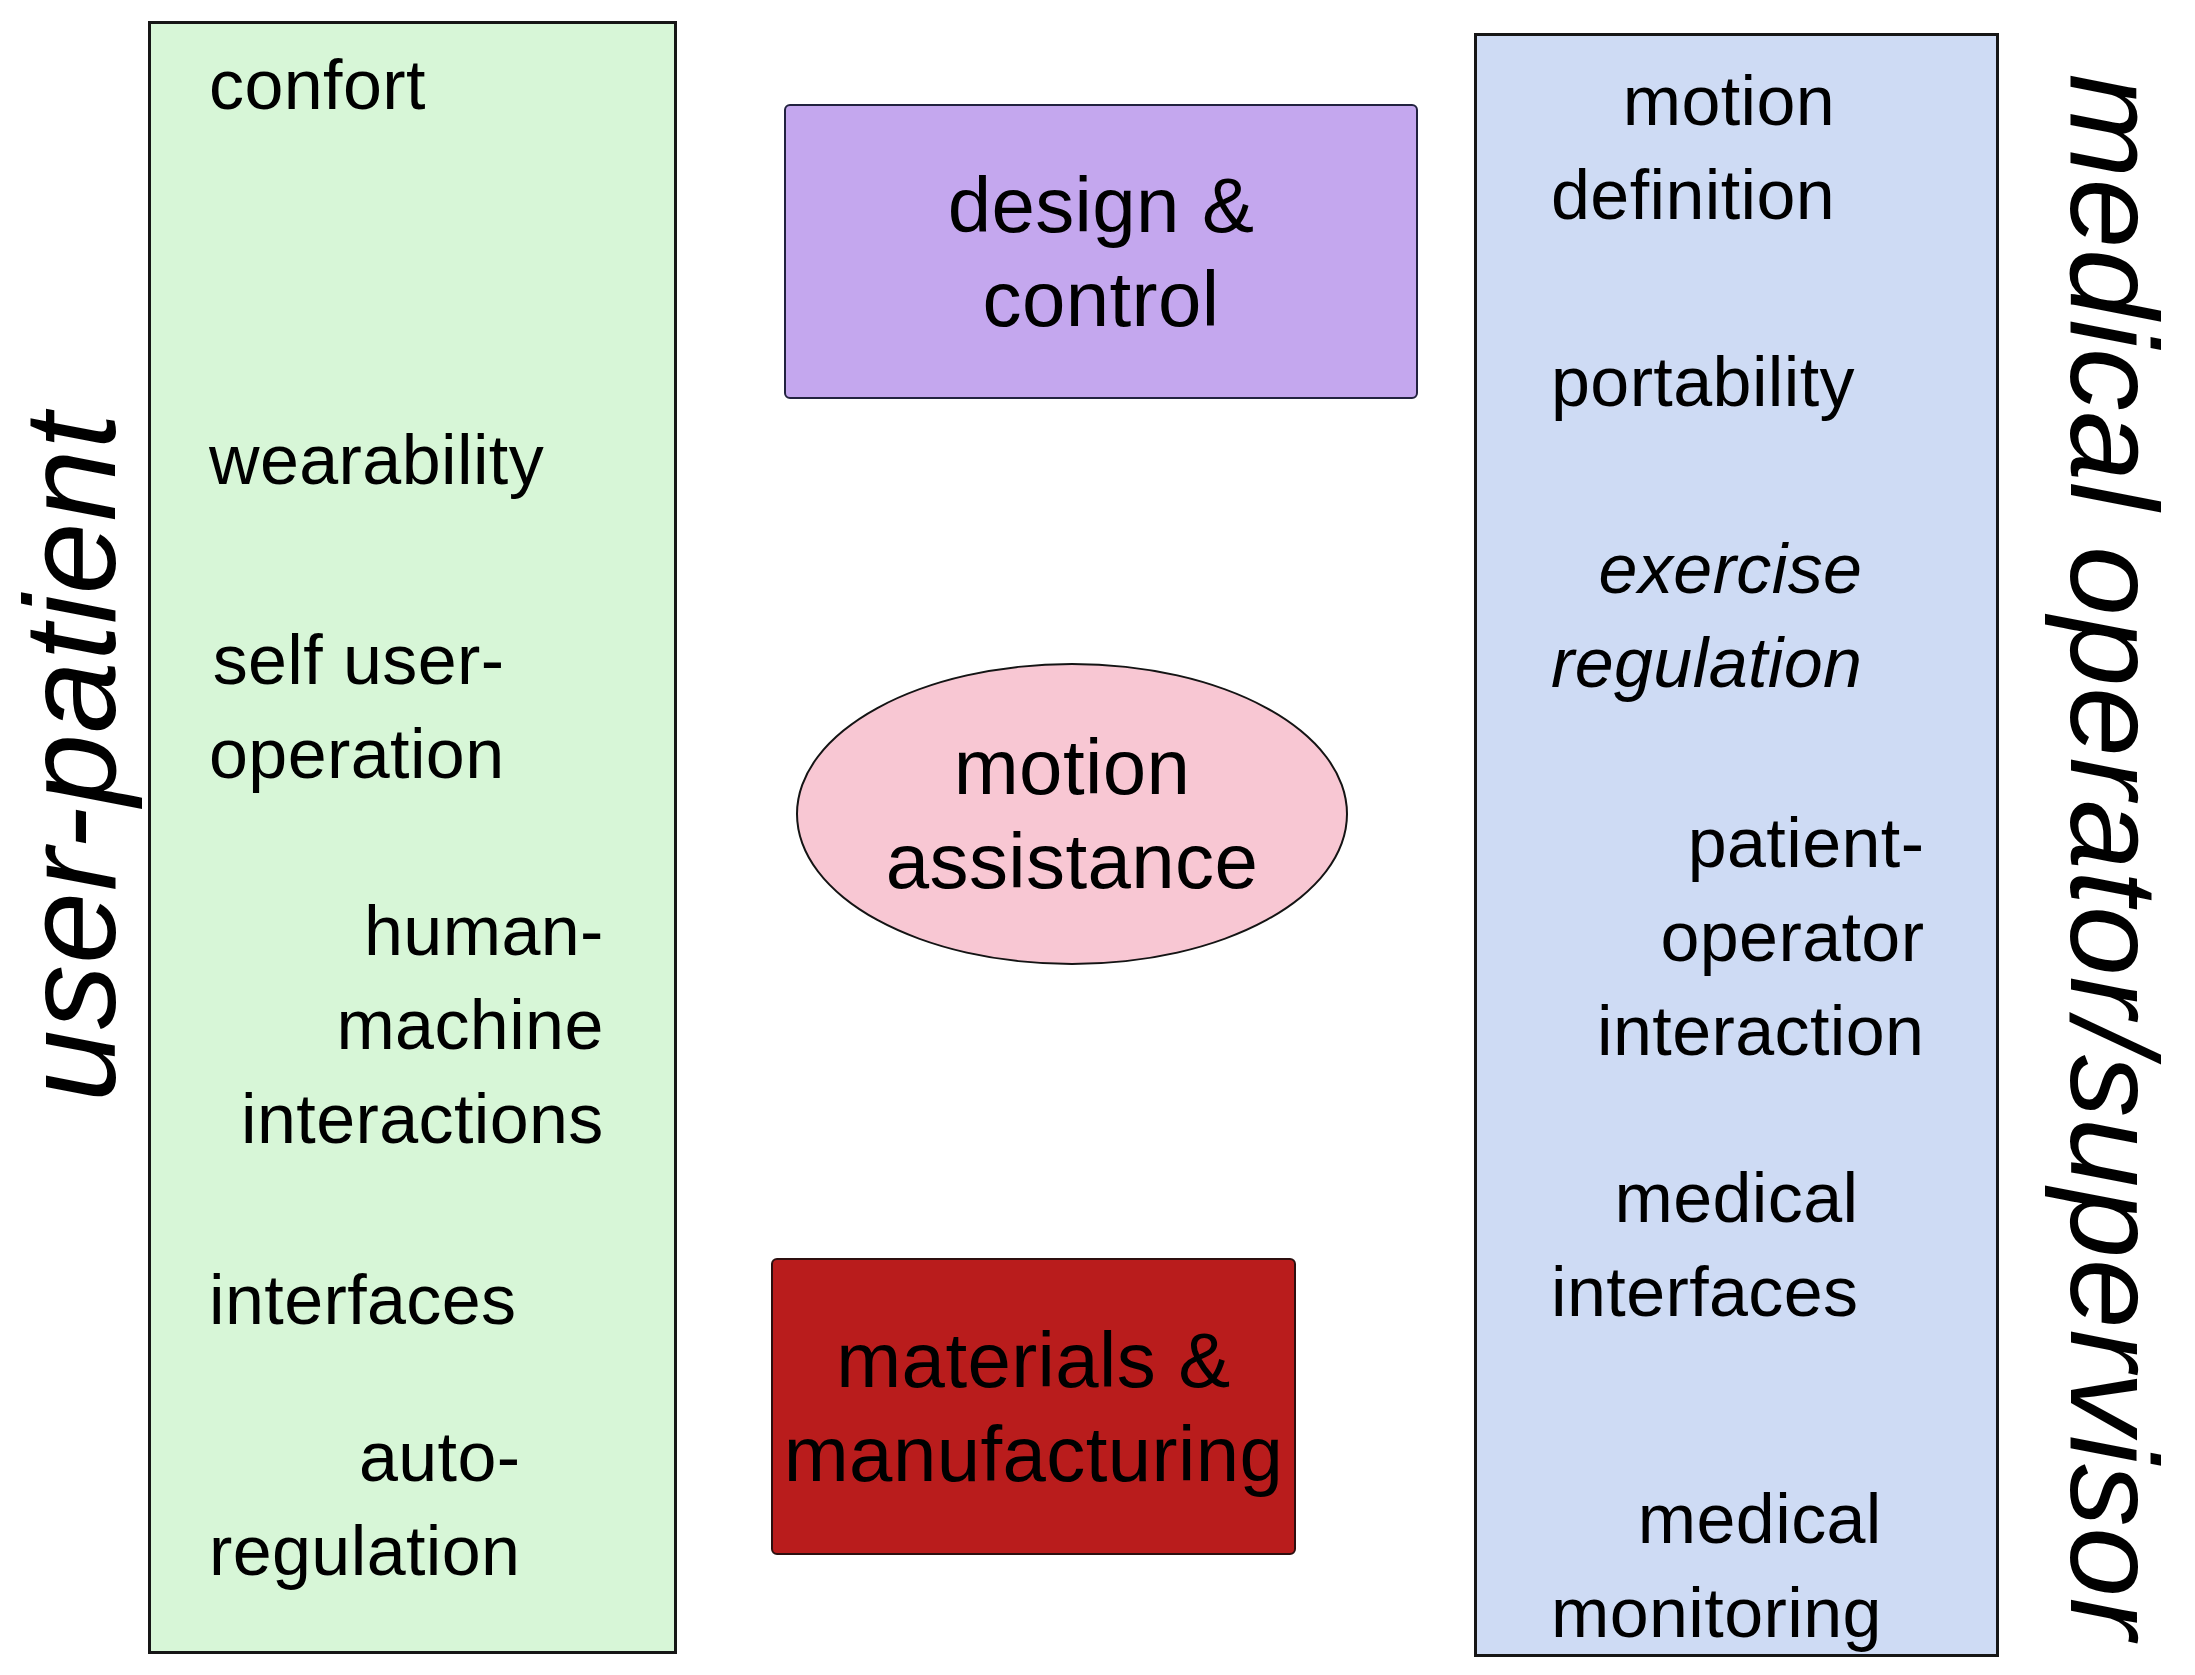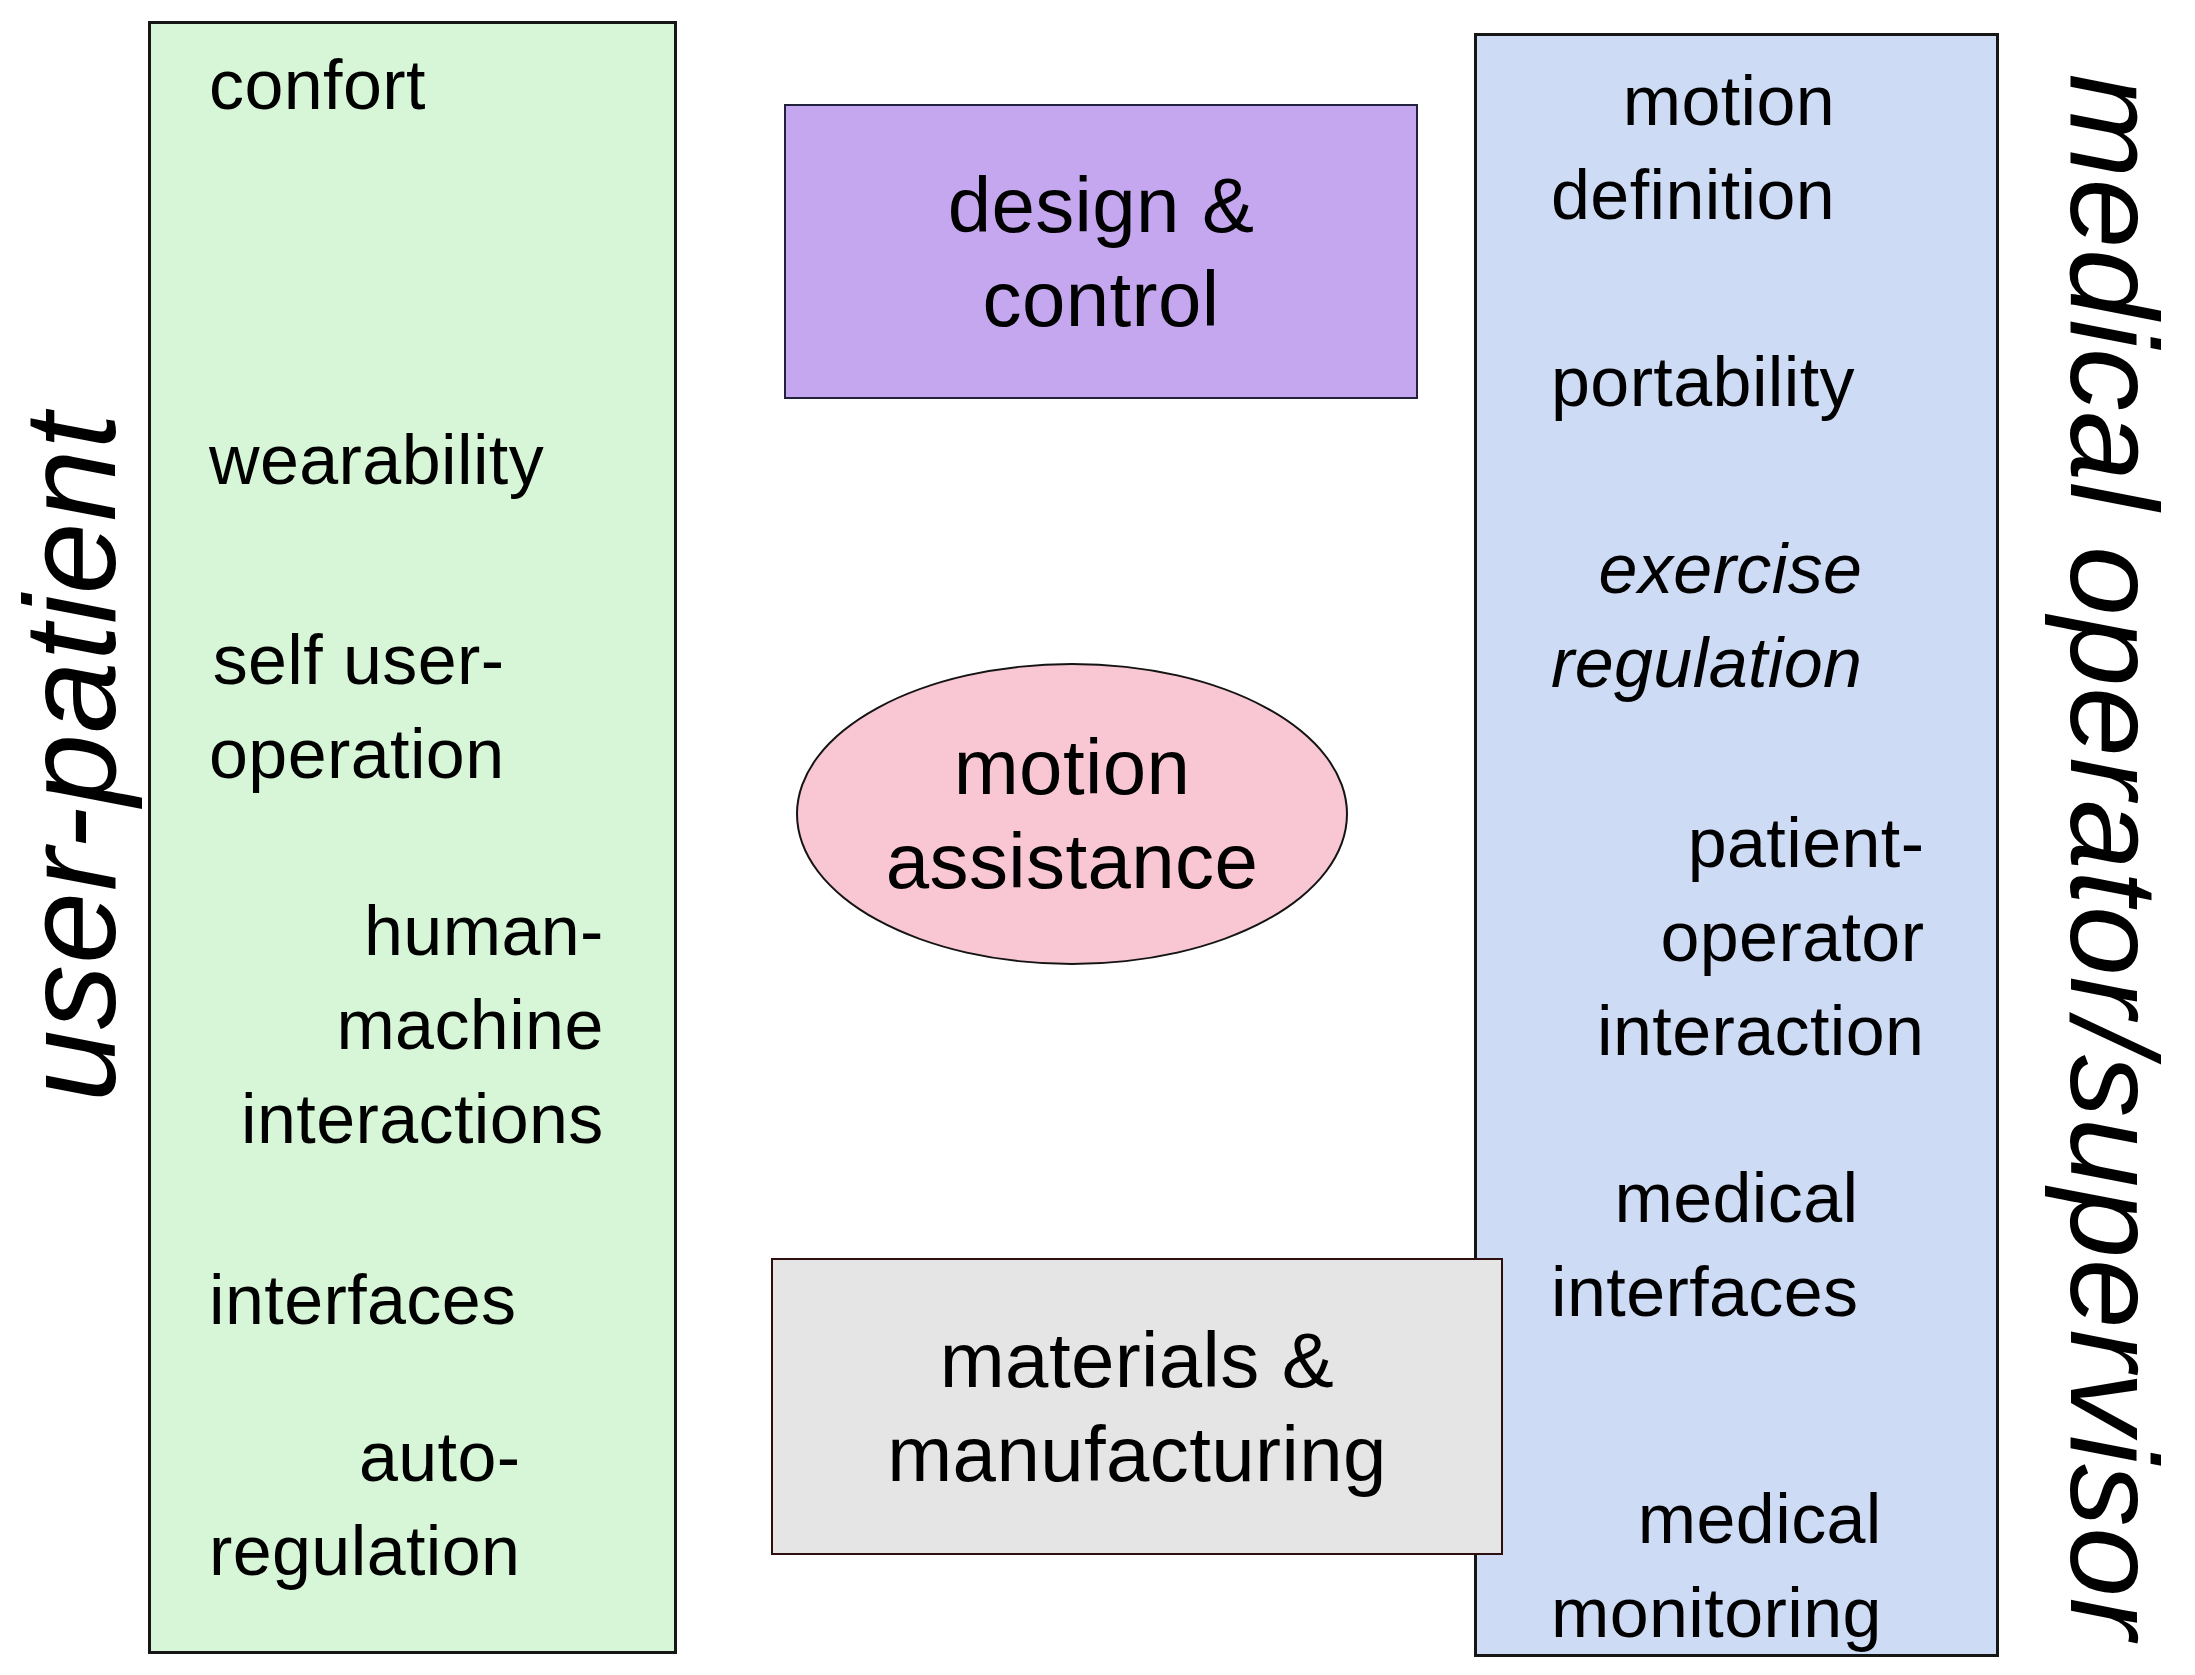--- a/index.html
+++ b/index.html
@@ -54,35 +54,36 @@
     position:absolute;
     box-sizing:border-box;
     display:flex;
     align-items:center;
     justify-content:center;
     text-align:center;
     font-size:78px;
     line-height:94px;
     white-space:pre-line;
     letter-spacing:0.4px;
+    border-radius:6px;
   }
   .shape.design{
     left:784px; top:104px; width:634px; height:295px;
     background:#c4a7ee;
     border:2.7px solid #22223f;
   }
   .shape.motion{
     left:796px; top:663px; width:552px; height:302px;
     background:#f8c7d3;
     border:2.7px solid #141414;
     border-radius:50%;
   }
   .shape.materials{
-    left:771px; top:1258px; width:732px; height:297px;
-    background:#e5e5e5;
+    left:771px; top:1258px; width:525px; height:297px;
+    background:#b91c1c;
     border:2.7px solid #2d0f0f;
   }
   
   .vlabel{
     position:absolute;
     font-style:italic;
     white-space:nowrap;
     letter-spacing:0.9px;
   }
   .vlabel.left{

